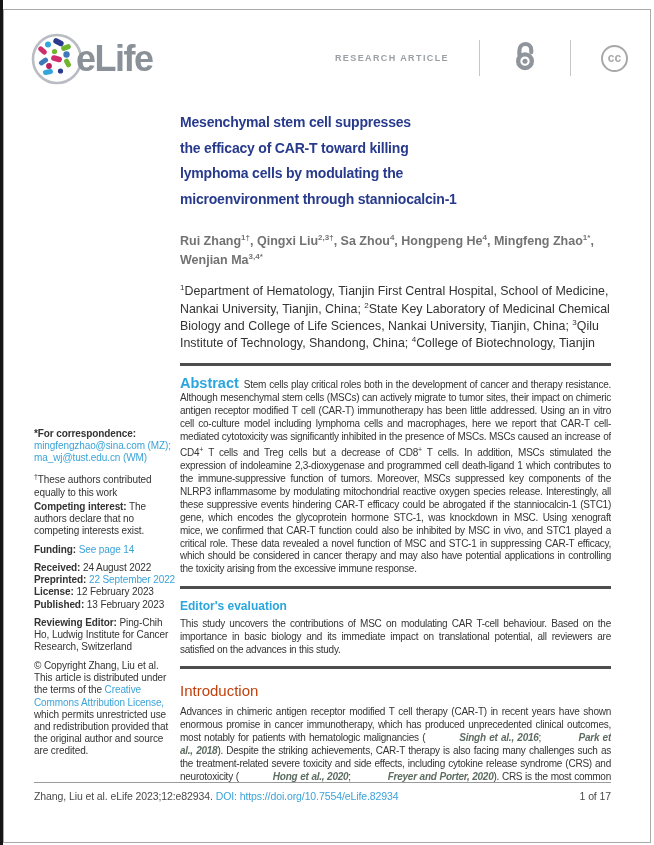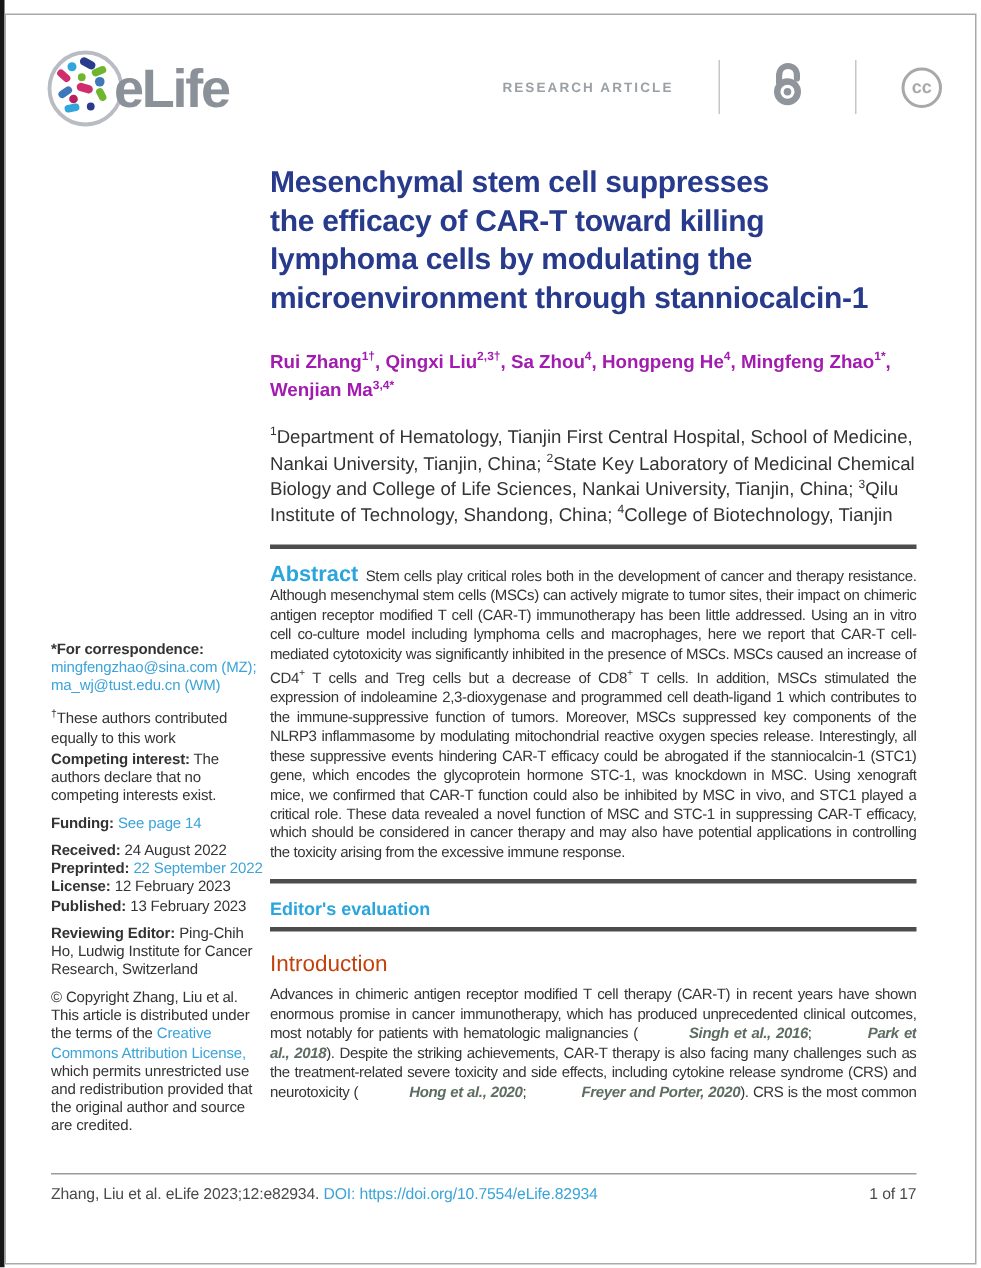--- a/index.html
+++ b/index.html
@@ -20,22 +20,22 @@
   .logo-word{font-size:36px;font-weight:bold;color:var(--logo);letter-spacing:-1.5px;margin-left:-7px;}
   .header-right{position:absolute;top:40px;right:26px;height:36px;display:flex;align-items:center;gap:30px;text-align:right;}
   .kicker{font-size:9px;font-weight:bold;letter-spacing:1.4px;color:var(--gray);}
   .hdr-divider{width:1px;height:36px;background:#c6c6c6;}
   .cc-badge{width:27px;height:27px;border:2.5px solid #a8a8a8;border-radius:50%;
     display:flex;align-items:center;justify-content:center;color:#a8a8a8;
     font-size:12px;font-weight:bold;letter-spacing:0;line-height:1;}
 
   
   .main{position:absolute;left:180px;width:431px;top:110px;}
-  .title{color:var(--navy);font-size:20px;font-weight:bold;line-height:25.5px;letter-spacing:-0.2px;margin-bottom:18px;}
-  .authors{font-size:12.5px;font-weight:bold;line-height:15px;color:#a21caf;margin-bottom:13px;}
+  .title{color:var(--navy);font-size:14px;font-weight:bold;line-height:25.5px;letter-spacing:-0.2px;margin-bottom:18px;}
+  .authors{font-size:12.5px;font-weight:bold;line-height:15px;color:#737373;margin-bottom:13px;}
   .authors sup{font-size:8px;}
   .affiliations{font-size:12.4px;line-height:14.2px;color:#333;height:71px;overflow:hidden;margin-bottom:11px;}
   .affiliations sup{font-size:8px;}
   .rule{height:3px;background:var(--rule);}
   .rule.r1{margin-bottom:11px;}
   .rule.r2{margin-bottom:10px;}
   .rule.r3{margin-bottom:13px;}
   .bt{font-size:10px;line-height:12.9px;letter-spacing:-0.25px;text-align:justify;color:var(--body);}
   .abstract{height:206px;overflow:hidden;margin-bottom:3px;}
   .abstract-head{color:var(--cyan);font-weight:bold;font-size:14.5px;letter-spacing:0;margin-right:5px;}
@@ -118,20 +118,21 @@
 
   <div class="rule r1"></div>
 
   <div class="bt abstract">
     <span class="abstract-head">Abstract</span><span>Stem cells play critical roles both in the development of cancer and therapy resistance. Although mesenchymal stem cells (MSCs) can actively migrate to tumor sites, their impact on chimeric antigen receptor modified T cell (CAR-T) immunotherapy has been little addressed. Using an in vitro cell co-culture model including lymphoma cells and macrophages, here we report that CAR-T cell-mediated cytotoxicity was significantly inhibited in the presence of MSCs. MSCs caused an increase of CD4<sup>+</sup> T cells and Treg cells but a decrease of CD8<sup>+</sup> T cells. In addition, MSCs stimulated the expression of indoleamine 2,3-dioxygenase and programmed cell death-ligand 1 which contributes to the immune-suppressive function of tumors. Moreover, MSCs suppressed key components of the NLRP3 inflammasome by modulating mitochondrial reactive oxygen species release. Interestingly, all these suppressive events hindering CAR-T efficacy could be abrogated if the stanniocalcin-1 (STC1) gene, which encodes the glycoprotein hormone STC-1, was knockdown in MSC. Using xenograft mice, we confirmed that CAR-T function could also be inhibited by MSC in vivo, and STC1 played a critical role. These data revealed a novel function of MSC and STC-1 in suppressing CAR-T efficacy, which should be considered in cancer therapy and may also have potential applications in controlling the toxicity arising from the excessive immune response.</span>
   </div>
 
   <div class="rule r2"></div>
 
   <div class="ed-heading">Editor's evaluation</div>
+  <div class="bt ed-body">This study uncovers the contributions of MSC on modulating CAR T-cell behaviour. Based on the importance in basic biology and its immediate impact on translational potential, all reviewers are satisfied on the advances in this study.</div>
 
   <div class="rule r3"></div>
 
   <div class="intro-heading">Introduction</div>
   <div class="bt intro-body">Advances in chimeric antigen receptor modified T cell therapy (CAR-T) in recent years have shown enormous promise in cancer immunotherapy, which has produced unprecedented clinical outcomes, most notably for patients with hematologic malignancies (<span class="rt-c">Singh et al., 2016</span>; <span class="rt-c">Park et al., 2018</span>). Despite the striking achievements, CAR-T therapy is also facing many challenges such as the treatment-related severe toxicity and side effects, including cytokine release syndrome (CRS) and neurotoxicity (<span class="rt-c">Hong et al., 2020</span>; <span class="rt-c">Freyer and Porter, 2020</span>). CRS is the most common acute toxicity associated</div>
 </div>
 
 <div class="sidebar">
   <div class="sb-block sb-corr">
     <div class="sb-bold">*For correspondence:</div>

